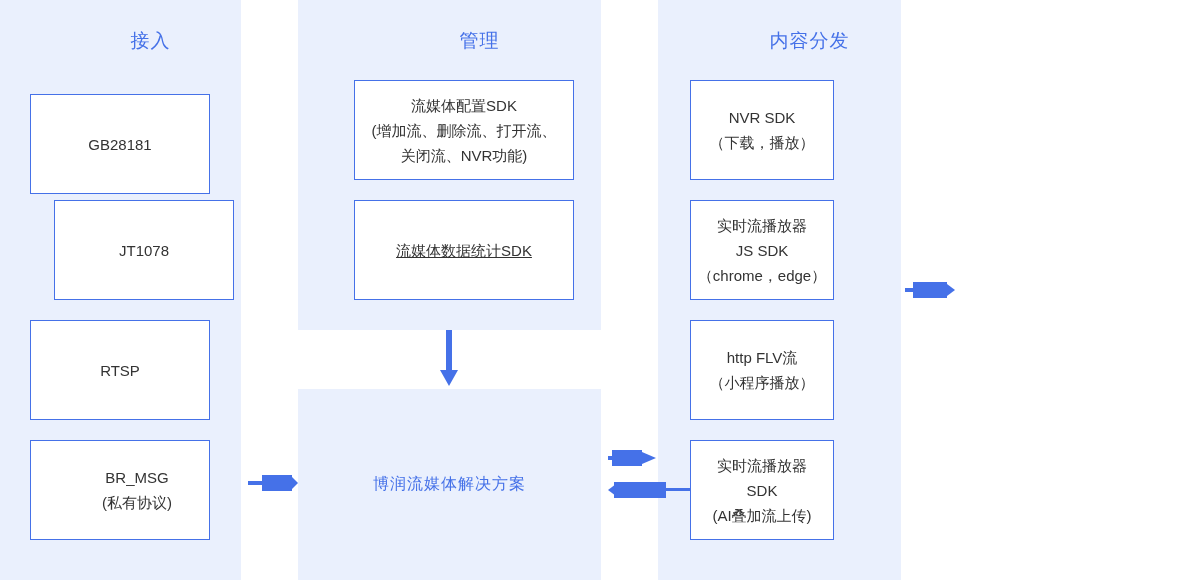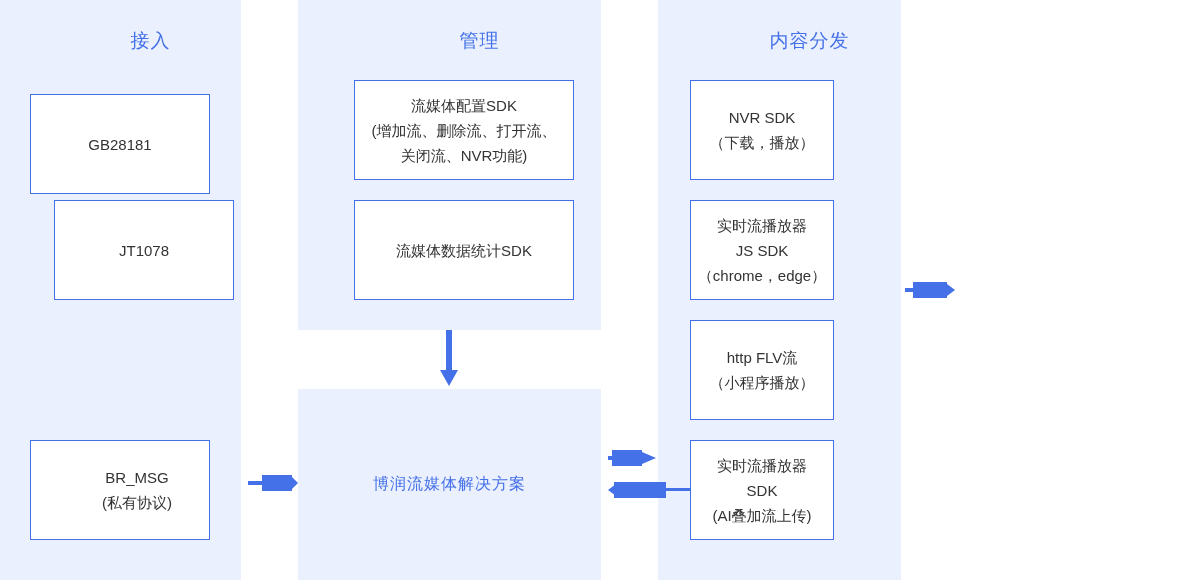--- a/index.html
+++ b/index.html
@@ -70,21 +70,21 @@
   
   .col1 .node { left: 30px; width: 180px; height: 100px; }
   .col1 .n0 { top: 80px; margin-top: 14px; }
   .col1 .n1 { top: 200px; margin-left: 24px; }
   .col1 .n2 { top: 320px; }
   .col1 .n3 { top: 440px; padding-left: 40px; }
 
   
   .col2-top .node { left: 30px; width: 220px; height: 100px; margin-left: 26px; }
   .col2-top .n0 { top: 80px; }
-  .col2-top .n1 { top: 200px; }
+  .col2-top .n1 { top: 200px; text-decoration: underline; }
 
   
   .col3 .node { left: 32px; width: 144px; height: 100px; }
   .col3 .n0 { top: 80px; }
   .col3 .n1 { top: 200px; }
   .col3 .n2 { top: 320px; }
   .col3 .n3 { top: 440px; }
 
   
   .col4 .node { left: 32px; width: 180px; height: 100px; }
@@ -166,20 +166,21 @@
 </style>
 </head>
 <body>
 
 <div class="diagram">
 
   <div class="panel col1">
     <div class="col-title">接入</div>
     <div class="node n0">GB28181</div>
     <div class="node n1">JT1078</div>
+    <div class="node n2">RTSP</div>
     <div class="node n3">BR_MSG
 (私有协议)</div>
   </div>
 
   <div class="panel col2-top">
     <div class="col-title">管理</div>
     <div class="node n0">流媒体配置SDK
 (增加流、删除流、打开流、
 关闭流、NVR功能)</div>
     <div class="node n1">流媒体数据统计SDK</div>

